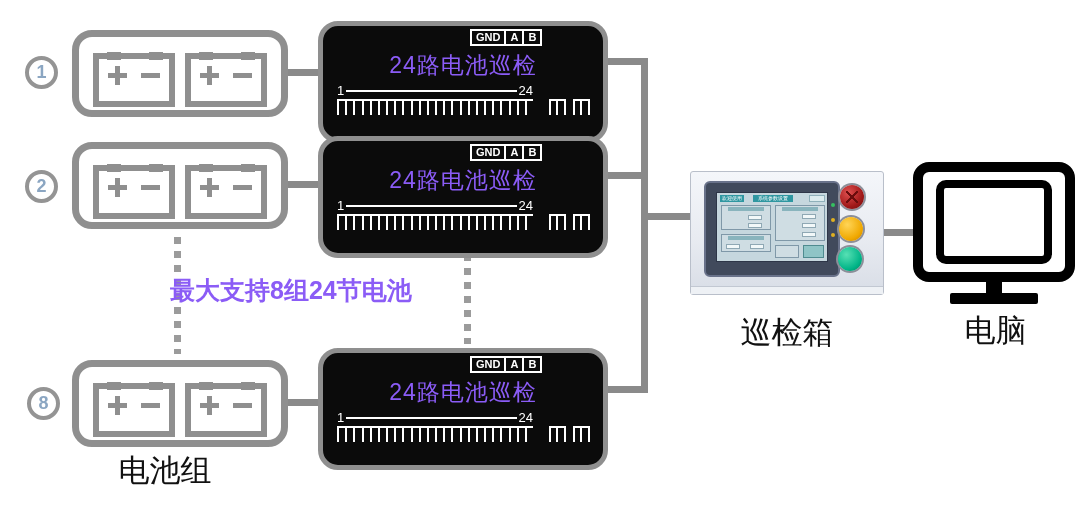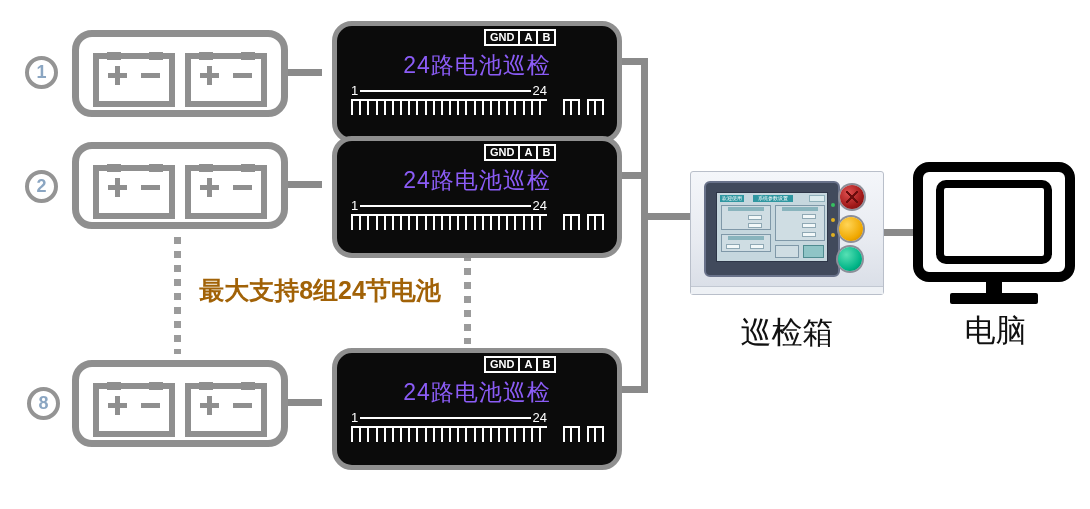--- a/index.html
+++ b/index.html
@@ -14,40 +14,40 @@
   .tab { position:absolute; top:-7px; width:14px; height:8px; background:#8f8f8f; }
   .tab.t1 { left:8px; } .tab.t2 { left:50px; }
   .plus { position:absolute; left:9px; top:7px; width:19px; height:19px; }
   .plus::before { content:""; position:absolute; left:0; top:7px; width:19px; height:5px; background:#8f8f8f; }
   .plus::after  { content:""; position:absolute; left:7px; top:0; width:5px; height:19px; background:#8f8f8f; }
   .minus { position:absolute; right:9px; top:14px; width:19px; height:5px; background:#8f8f8f; }
   .numcircle { position:absolute; width:33px; height:33px; border:4px solid #949494; border-radius:50%;
                color:#8ba6c2; font-size:18px; font-weight:bold; display:flex; align-items:center; justify-content:center; background:#fff; }
 
   
-  .device { position:absolute; left:332px; width:290px; height:122px; background:#0b0b0b; border:5px solid #8f8f8f; border-radius:20px; }
+  .device { position:absolute; left:318px; width:290px; height:122px; background:#0b0b0b; border:5px solid #8f8f8f; border-radius:20px; }
   .gnd-strip { position:absolute; left:147px; top:3px; display:flex; }
   .gnd-cell { border:2px solid #fff; color:#fff; font-size:11px; font-weight:bold; line-height:13px; padding:0 4px; margin-left:-2px; }
   .gnd-cell:first-child { margin-left:0; }
   .dev-title { position:absolute; left:0; right:0; top:24px; text-align:center; color:#8b5cf6; font-size:23px; letter-spacing:1px; }
   .scale { position:absolute; left:14px; top:57px; width:196px; height:15px; display:flex; align-items:center; gap:2px; color:#fff; font-size:13px; }
   .scale-line { flex:1; height:2px; background:#fff; }
   .comb { position:absolute; left:14px; top:73px; width:196px; height:16px; border-top:2px solid #fff;
           background:repeating-linear-gradient(90deg,#fff 0 2px,transparent 2px 8.17px); }
   .mini-conn { position:absolute; top:73px; width:17px; height:16px; border:2px solid #fff; border-bottom:none; }
   .mini-conn::after { content:""; position:absolute; left:5px; top:0; width:2px; height:14px; background:#fff; }
   .mini-conn.m1 { left:226px; } .mini-conn.m2 { left:250px; }
 
   
   .hline, .vline { position:absolute; background:#8a8a8a; }
   .vdots { position:absolute; width:7px; background:repeating-linear-gradient(180deg,#9b9b9b 0 7px,transparent 7px 14px); }
 
   
   .lbl { position:absolute; color:#111; text-align:center; }
-  .note { position:absolute; left:170px; top:274px; width:300px; text-align:center; font-weight:bold; font-size:25px; color:#a16207; }
+  .note { position:absolute; left:170px; top:274px; width:300px; text-align:left; font-weight:bold; font-size:25px; color:#8b5cf6; }
 
   
   .ibox { position:absolute; left:690px; top:171px; width:194px; height:124px; border:1px solid #b9bfca; border-radius:3px;
           background:linear-gradient(180deg,#f4f6fa 0%,#e8ebf1 55%,#d8dde6 100%); }
   .ibox-bottom { position:absolute; left:0; right:0; bottom:0; height:8px; background:#eef1f5; border-top:1px solid #c2c8d2; }
   .bezel { position:absolute; left:13px; top:9px; width:136px; height:96px; background:#414a5c; border:2px solid #69728a; border-radius:6px; }
   .hmiscreen { position:absolute; left:10px; top:9px; width:112px; height:70px; background:#c6d7de; border:1px solid #2e3648; }
   .hmi-chip { position:absolute; background:#2f97a1; color:#fff; font-size:5px; line-height:7px; height:7px; overflow:hidden; text-align:center; }
   .chip-left { left:3px; top:2px; width:24px; }
   .chip-center { left:36px; top:2px; width:40px; }
@@ -230,16 +230,17 @@
     <div class="pushbtn pb-amber"></div>
     <div class="pushbtn pb-green"></div>
   </div>
 
   <div class="monitor-outer">
     <div class="monitor-inner"></div>
   </div>
   <div class="monitor-neck"></div>
   <div class="monitor-base"></div>
 
+  <div class="lbl" style="left:40px;  top:450px; width:250px; font-size:31px;">电池组</div>
   <div class="lbl" style="left:690px; top:312px; width:194px; font-size:31px;">巡检箱</div>
   <div class="lbl" style="left:913px; top:310px; width:165px; font-size:31px;">电脑</div>
 
 </div>
 
 </body></html>

